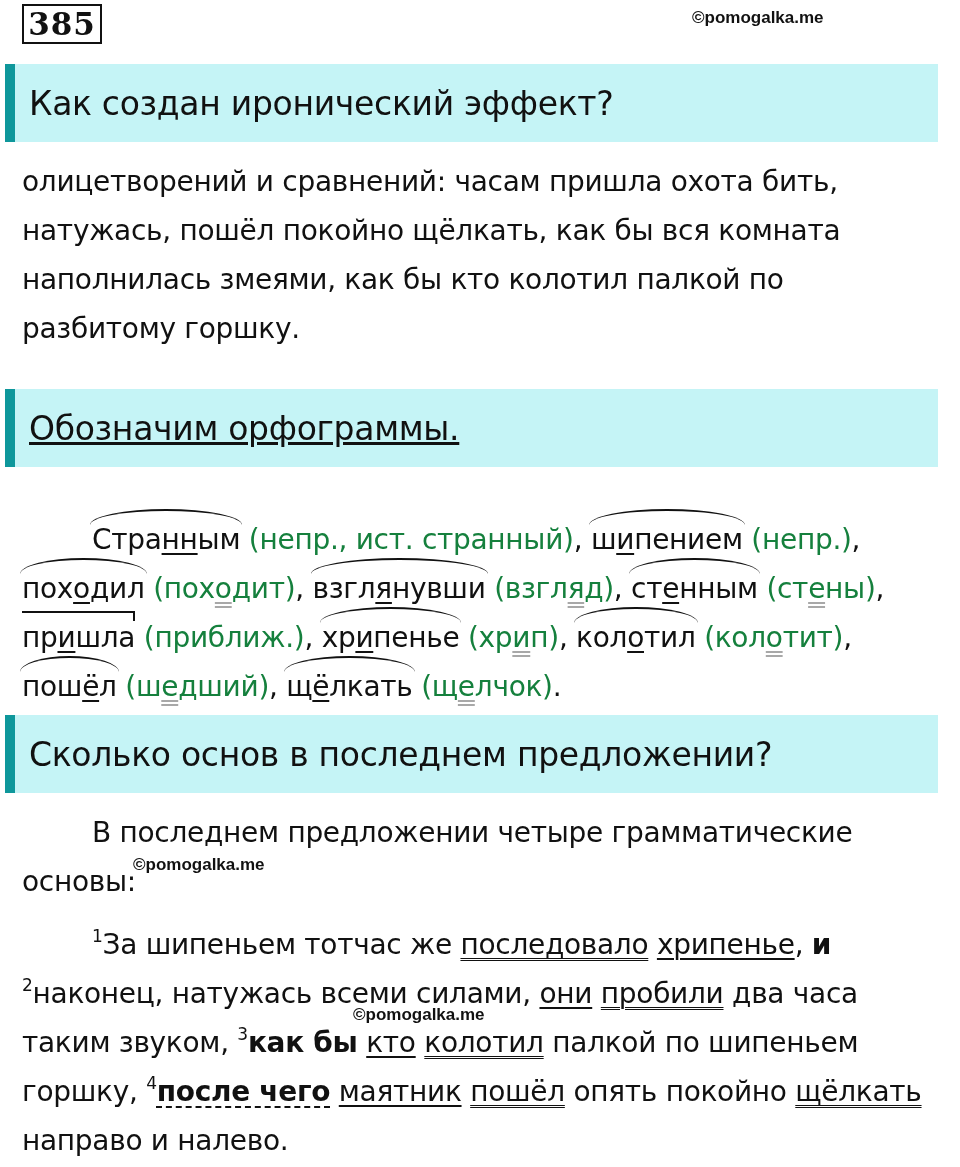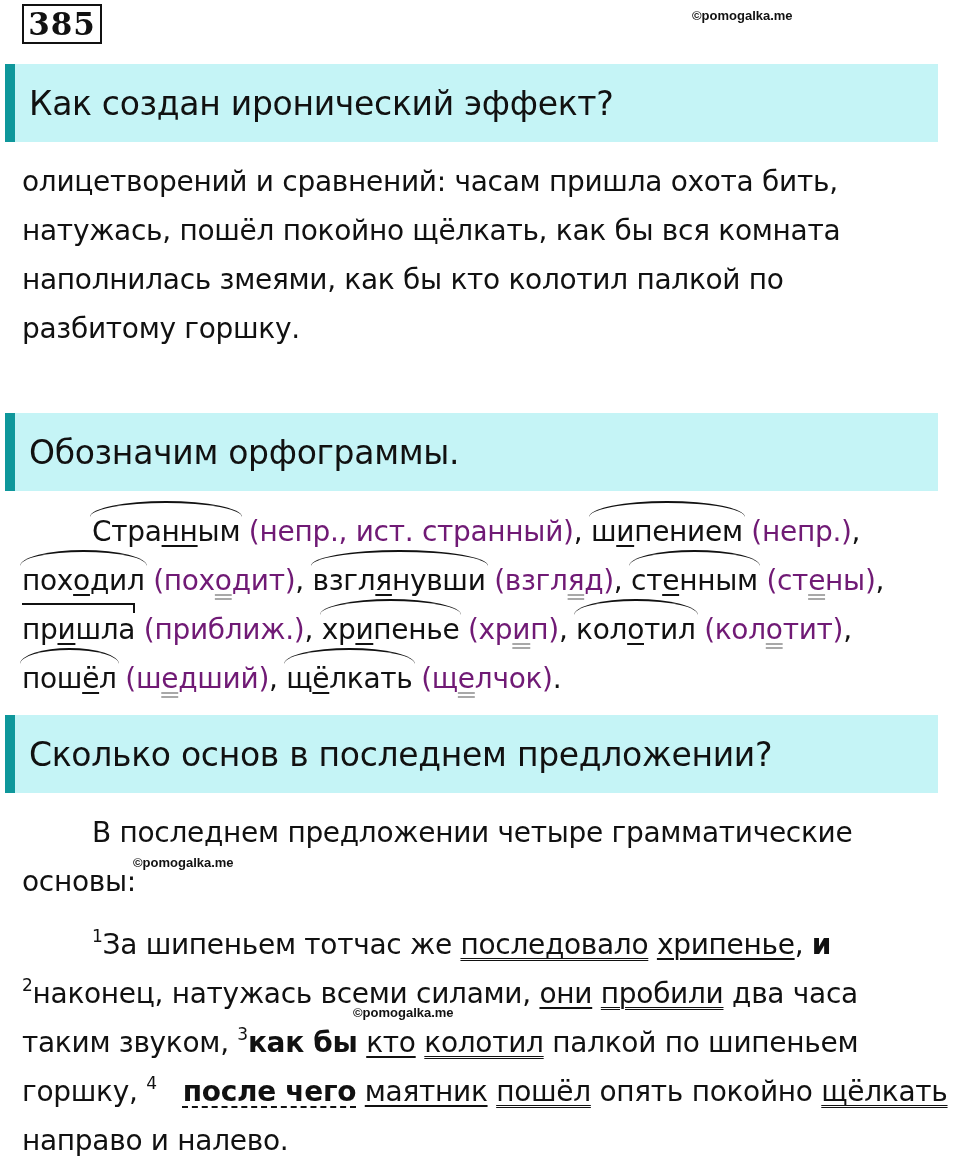--- a/index.html
+++ b/index.html
@@ -9,41 +9,41 @@
     color: #111111;
   }
   .num-box {
     position: absolute; left: 22px; top: 4px; width: 80px; height: 40px;
     border: 2px solid #111; box-sizing: border-box;
     font-family: "DejaVu Serif", "Liberation Serif", serif; font-weight: bold;
     font-size: 31px; line-height: 36px; text-align: center; letter-spacing: 1px;
   }
   .wm {
     position: absolute; font-family: "Liberation Sans", sans-serif; font-weight: bold;
-    font-size: 13px; color: #111; white-space: nowrap;
+    font-size: 17px; color: #111; white-space: nowrap;
   }
   .band {
     position: absolute; left: 5px; width: 933px; height: 78px;
     background: #c5f4f6; box-sizing: border-box;
     border-left: 10px solid #0e979b;
     padding-left: 14px; display: flex; align-items: center;
     font-size: 33px; color: #111; white-space: nowrap; letter-spacing: -0.3px;
   }
   .para {
     position: absolute; left: 22px; width: 925px;
     font-size: 28px; line-height: 49px; letter-spacing: -0.3px;
   }
   .line { white-space: nowrap; height: 49px; }
   .indent { padding-left: 70px; }
-  .g { color: #701a75; }
+  .g { color: #15803d; }
   .u { text-decoration: underline; text-underline-offset: 4px; text-decoration-thickness: 2px; }
   .ug { text-decoration: underline double; text-underline-offset: 4px; text-decoration-color: #a8a8a8; }
   .u2 { text-decoration: underline double; text-underline-offset: 4px; text-decoration-thickness: 1px; }
-  .udot { text-decoration: underline dashed; text-underline-offset: 5px; text-decoration-thickness: 2px; margin-left: 26px; }
-  .arc { position: relative; display: inline-block; }
+  .udot { text-decoration: underline dashed; text-underline-offset: 5px; text-decoration-thickness: 2px; }
+  .arc { position: relative; display: inline-block; margin-top: 8px; }
   .arc::before {
     content: ""; position: absolute; left: -2px; right: -2px; top: -6px; height: 14px;
     border-top: 2px solid #111; border-radius: 50% 50% 0 0 / 100% 100% 0 0;
   }
   .bar { position: relative; display: inline-block; }
   .bar::before {
     content: ""; position: absolute; left: 0; right: 0; top: -2px; height: 8px;
     border-top: 2px solid #111; border-right: 2px solid #111;
   }
   sup { font-size: 17px; vertical-align: 12px; line-height: 0; }
@@ -58,21 +58,21 @@
 <div class="band" style="top:64px;">
   <span>Как создан иронический эффект?</span>
 </div>
 <div class="para" style="top:157px;">
   <div class="line">олицетворений и сравнений: часам пришла охота бить,</div>
   <div class="line">натужась, пошёл покойно щёлкать, как бы вся комната</div>
   <div class="line">наполнилась змеями, как бы кто колотил палкой по</div>
   <div class="line">разбитому горшку.</div>
 </div>
 
-<div class="band" style="top:413px;">
+<div class="band" style="top:389px;text-decoration:underline;">
   <span>Обозначим орфограммы.</span>
 </div>
 <div class="para" style="top:507px;">
   <div class="line indent">
     <span class="arc"><span>Стра</span><span class="u">нн</span><span>ым</span></span>
     <span class="g">(непр., ист. странный)</span><span>,</span>
     <span class="arc"><span>ш</span><span class="u">и</span><span>пением</span></span>
     <span class="g">(непр.)</span><span>,</span>
   </div>
   <div class="line">

